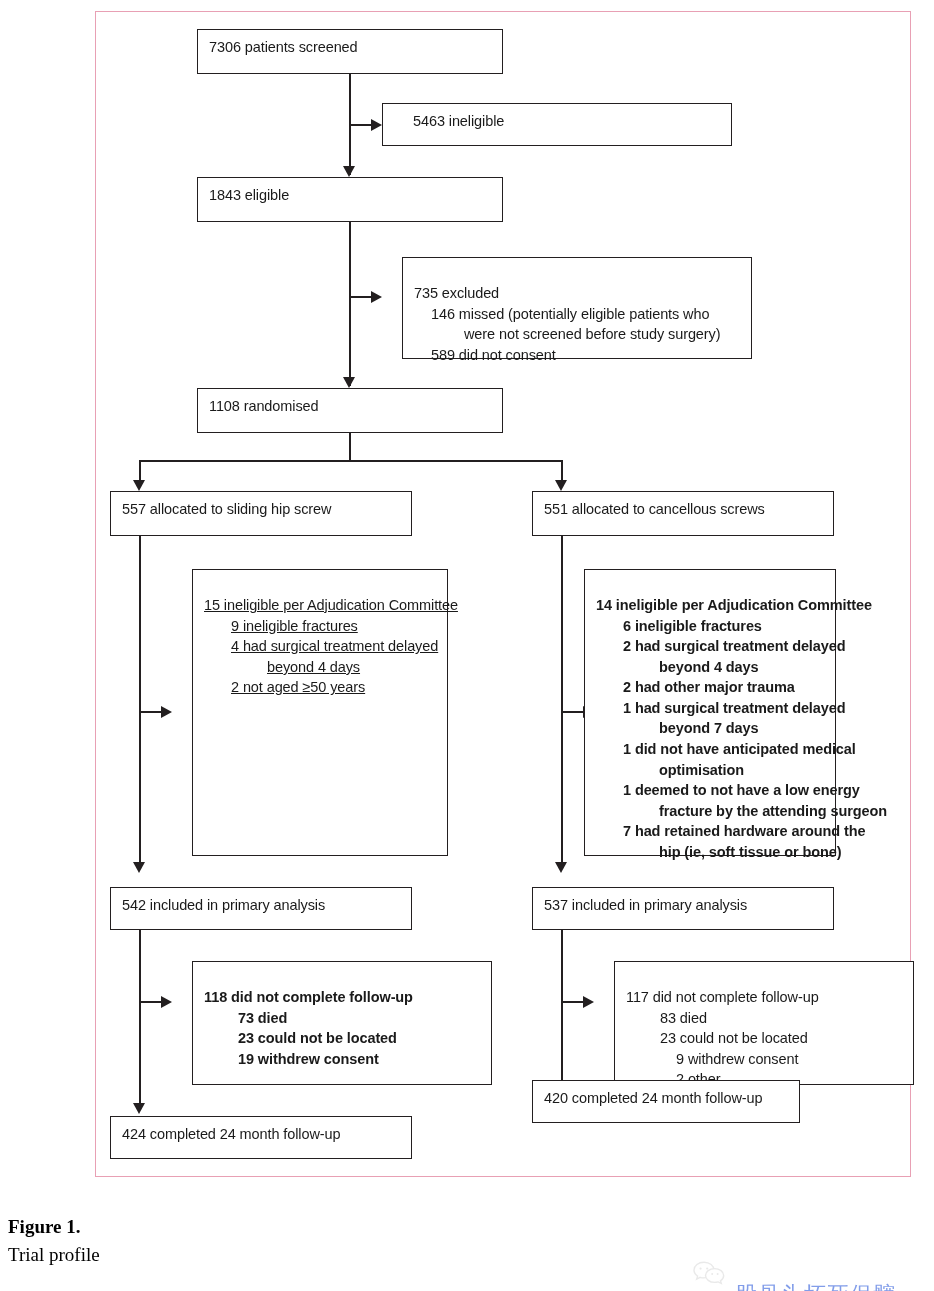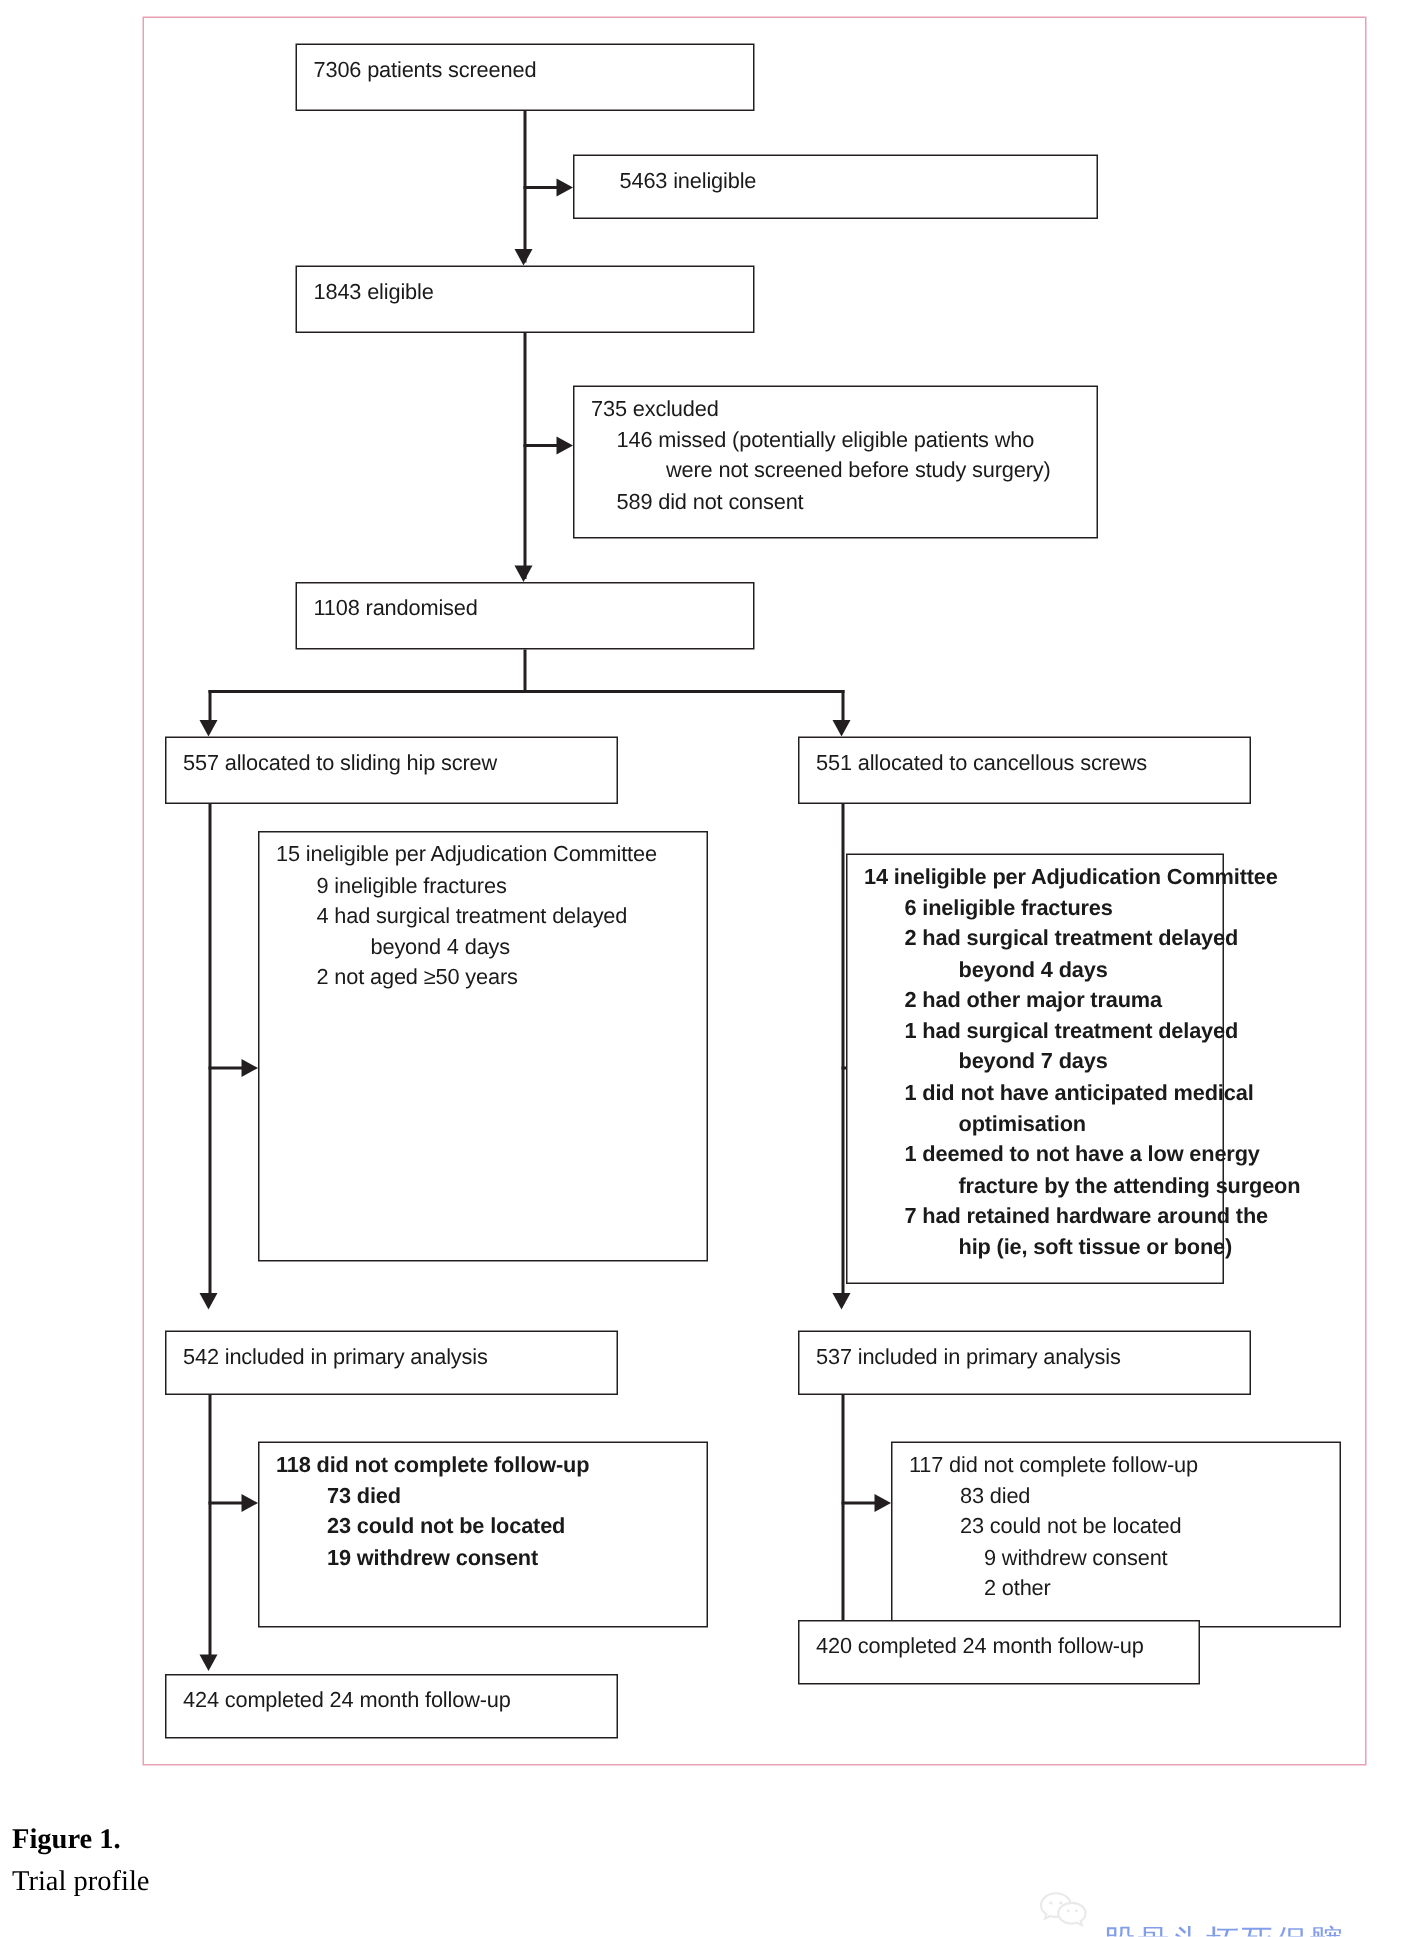--- a/index.html
+++ b/index.html
@@ -19,21 +19,21 @@
     position:absolute; left:0; top:0; width:934px; height:1185px;
   }
   
   .node{
     position:absolute; box-sizing:border-box;
     border:1.6px solid #231f20; background:#ffffff;
     font-size:14.5px; line-height:1.42; color:#1a1a1a;
     padding:7px 10px 7px 11px;
     letter-spacing:-0.1px;
   }
-  .node.side{ padding-top:5px; }
+  .node.side{ padding-top:25px;margin-left:20px; }
   .node .ln{ display:block; white-space:pre; }
   .node .ln.i1{ padding-left:17px; }
   .node .ln.i2{ padding-left:34px; }
   .node .ln.i3{ padding-left:50px; }
   .node .ln.i4{ padding-left:63px; }
   .node .ln.i5{ padding-left:27px; }
 
   
   .vline{ position:absolute; width:1.6px; background:#231f20; }
   .hline{ position:absolute; height:1.6px; background:#231f20; }
@@ -124,21 +124,21 @@
   <div class="arrow-down" style="left:555px;top:480px;"></div>
 
   <div class="node" style="left:110px;top:491px;width:302px;height:45px;">
     <span class="ln">557 allocated to sliding hip screw</span>
   </div>
 
   <div class="vline" style="left:139px;top:536px;height:333px;"></div>
   <div class="hline" style="left:139px;top:711px;width:23px;"></div>
   <div class="arrow-right" style="left:161px;top:706px;"></div>
 
-  <div class="node side" style="left:172px;top:554px;width:300px;height:287px;">
+  <div class="node side" style="left:172px;top:569px;width:256px;height:287px;text-decoration:underline;">
     <span class="ln">15 ineligible per Adjudication Committee</span>
     <span class="ln i5">9 ineligible fractures</span>
     <span class="ln i5">4 had surgical treatment delayed</span>
     <span class="ln i4">beyond 4 days</span>
     <span class="ln i5">2 not aged ≥50 years</span>
   </div>
 
   <div class="arrow-down" style="left:133px;top:862px;"></div>
 
   <div class="node" style="left:110px;top:887px;width:302px;height:43px;">

